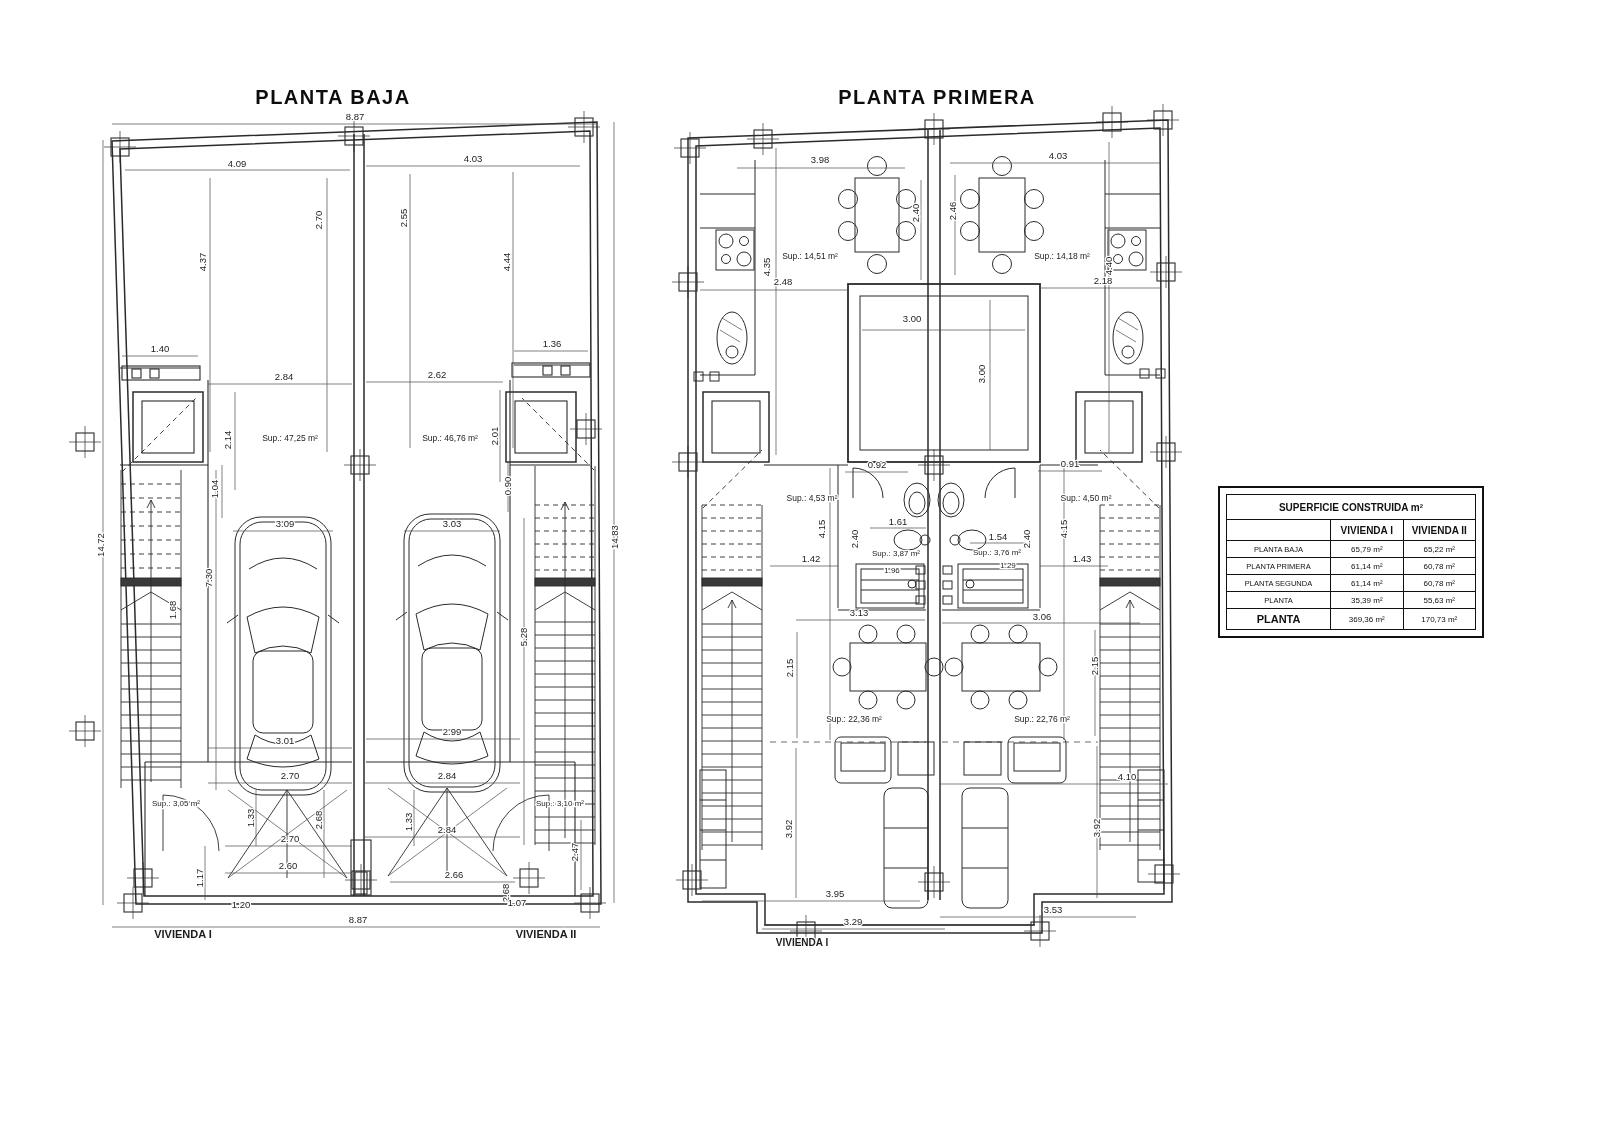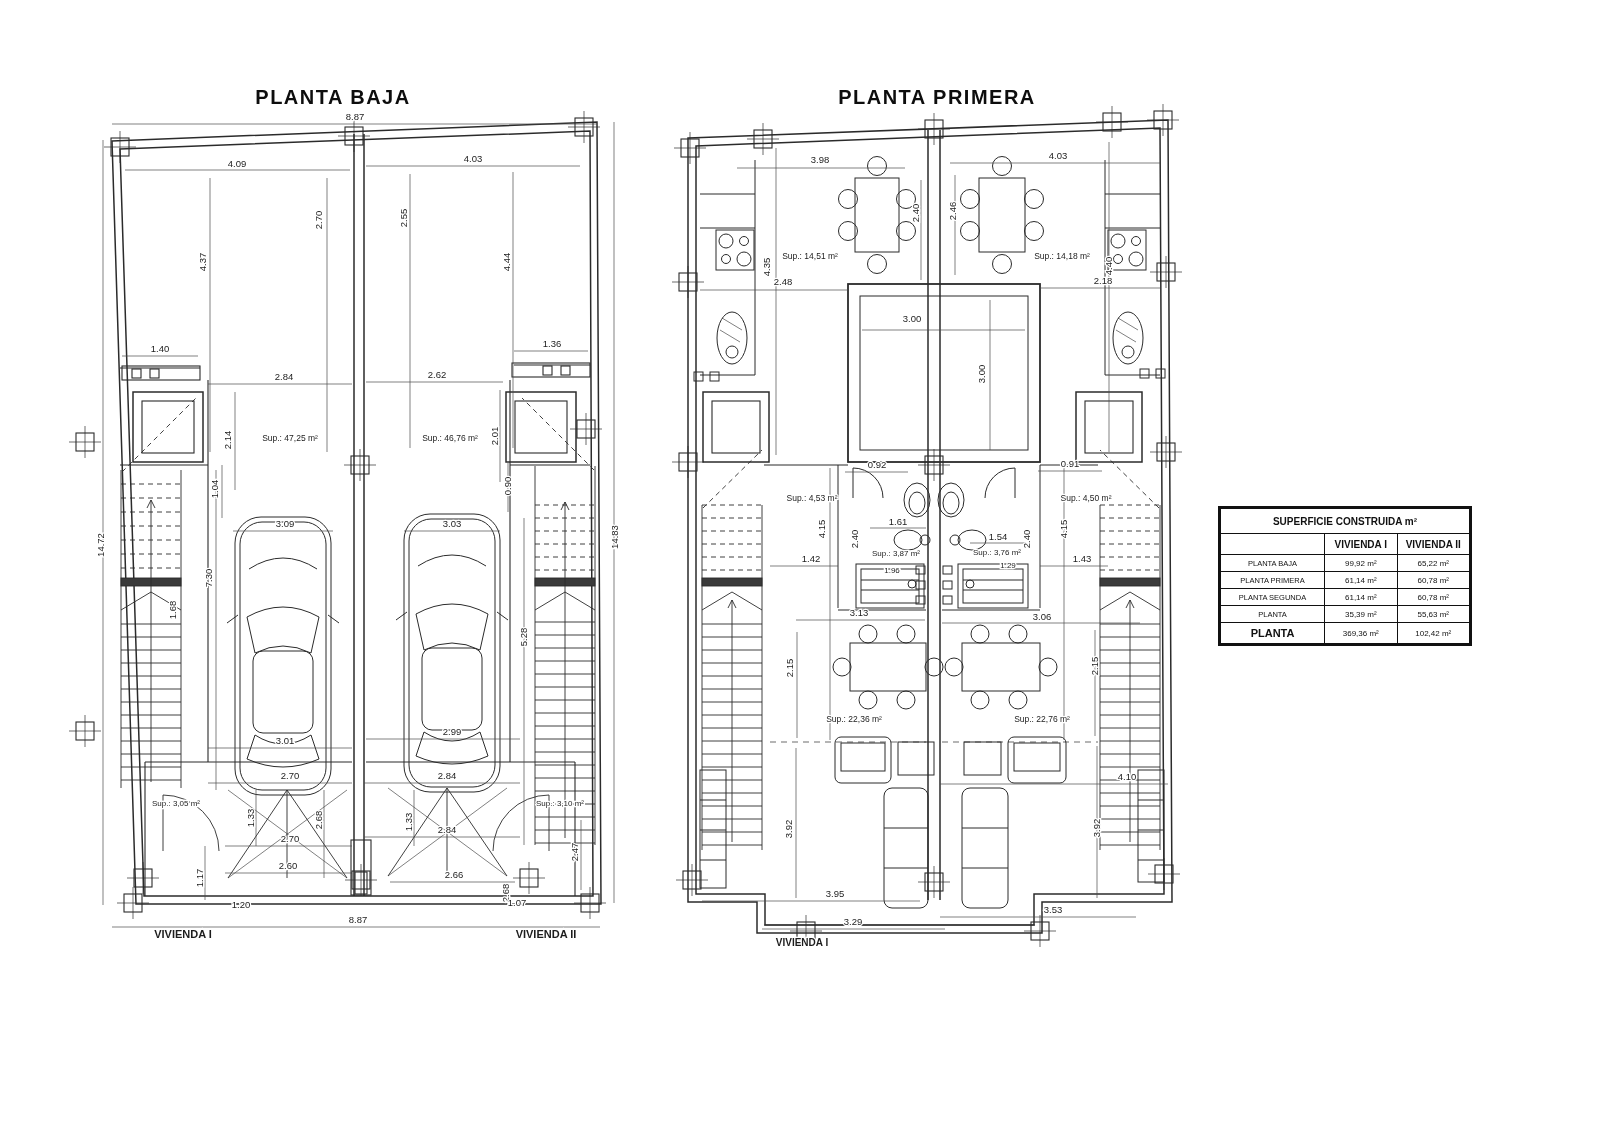--- a/index.html
+++ b/index.html
@@ -5,21 +5,21 @@
   html,body{margin:0;padding:0;background:#fff;}
   #canvas{position:relative;width:1600px;height:1131px;background:#ffffff;overflow:hidden;
           font-family:"Liberation Sans",sans-serif;color:#111;}
   svg{position:absolute;left:0;top:0;}
   svg text{font-family:"Liberation Sans",sans-serif;fill:#1c1c1c;paint-order:stroke;stroke:#ffffff;stroke-width:2.5px;}
   .plan-title{position:absolute;font-weight:bold;font-size:20px;letter-spacing:1.5px;color:#0d0d0d;
               text-align:center;white-space:nowrap;}
   #title-baja{left:228px;top:86px;width:210px;}
   #title-primera{left:812px;top:86px;width:250px;}
   
-  #sum-wrap{position:absolute;left:1218px;top:486px;width:250px;border:2px solid #111;padding:0;background:#fff;margin-top:20px;}
+  #sum-wrap{position:absolute;left:1218px;top:486px;width:250px;border:2px solid #111;padding:6px;background:#fff;}
   #sum-table{border-collapse:collapse;width:100%;table-layout:fixed;}
   #sum-table td{border:1px solid #111;text-align:center;padding:0 2px;overflow:hidden;white-space:nowrap;}
   td.tbl-title{font-size:10px;font-weight:bold;height:24px;}
   td.col-head{font-size:10px;font-weight:bold;height:20px;}
   td.row-label{font-size:7.5px;height:16px;}
   td.val{font-size:8px;height:16px;}
   td.total-label{font-size:11px;font-weight:bold;height:20px;}
   .c-label{width:102px;} .c-v1{width:71px;} .c-v2{width:71px;}
 </style>
 </head>
@@ -394,40 +394,40 @@
       <tr>
             <td class="tbl-title" colspan="3">SUPERFICIE CONSTRUIDA m²</td>
           </tr>
       <tr>
         <td class="col-head"></td>
         <td class="col-head">VIVIENDA I</td>
         <td class="col-head">VIVIENDA II</td>
       </tr>
       <tr>
         <td class="row-label">PLANTA BAJA</td>
-        <td class="val">99,92 m²</td>
+        <td class="val">65,79 m²</td>
         <td class="val">65,22 m²</td>
       </tr>
       <tr>
         <td class="row-label">PLANTA PRIMERA</td>
         <td class="val">61,14 m²</td>
         <td class="val">60,78 m²</td>
       </tr>
       <tr>
         <td class="row-label">PLANTA SEGUNDA</td>
         <td class="val">61,14 m²</td>
         <td class="val">60,78 m²</td>
       </tr>
       <tr>
         <td class="row-label">PLANTA</td>
         <td class="val">35,39 m²</td>
         <td class="val">55,63 m²</td>
       </tr>
       <tr>
         <td class="total-label">PLANTA</td>
         <td class="val">369,36 m²</td>
-        <td class="val">102,42 m²</td>
+        <td class="val">170,73 m²</td>
       </tr>
     </tbody>
   </table>
 </div>
 
 </div>
 
 </body></html>

